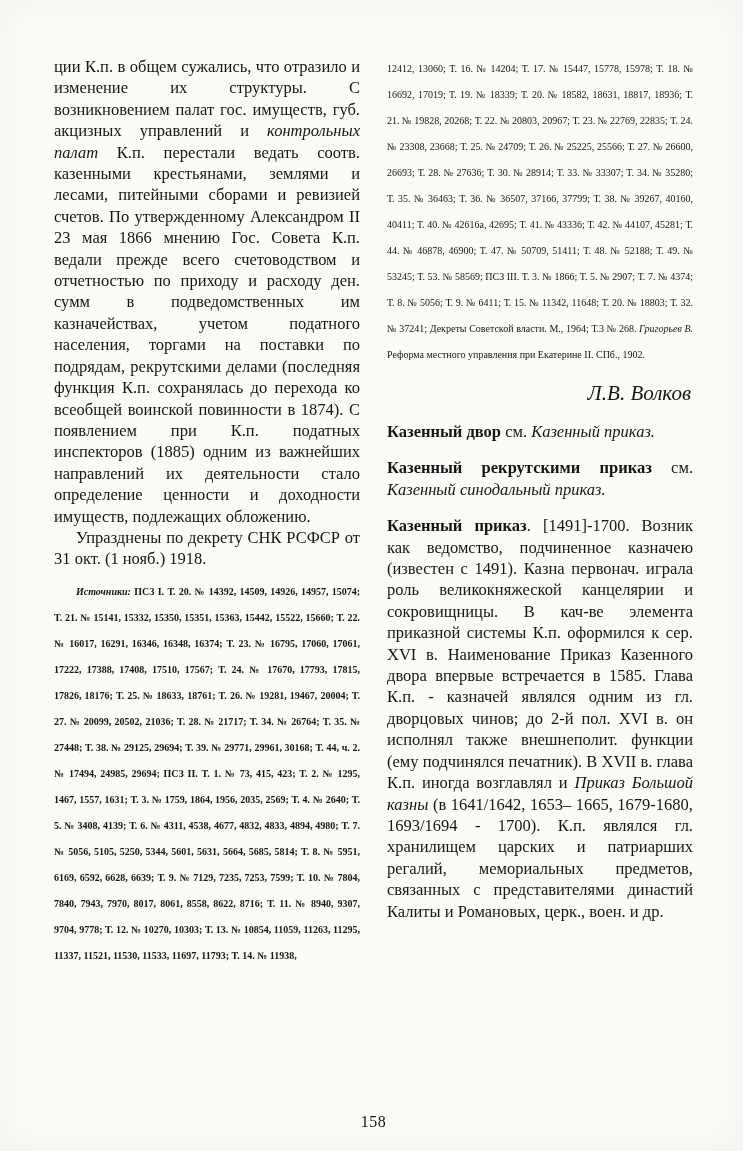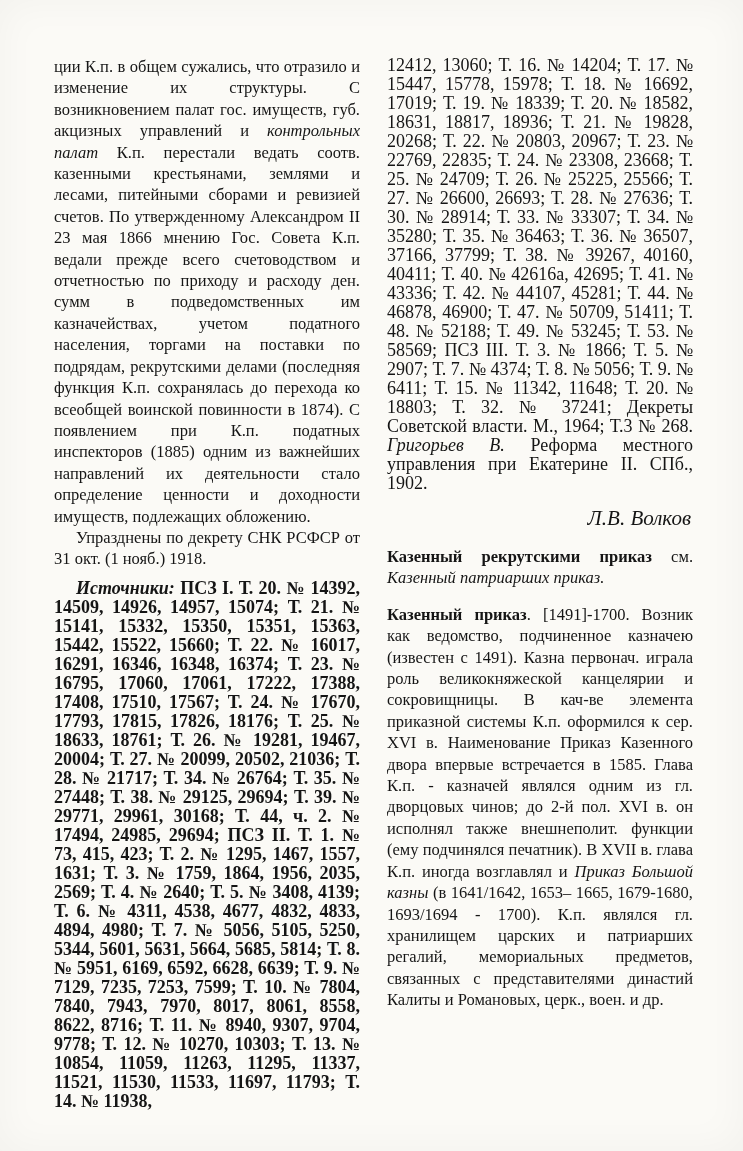--- a/index.html
+++ b/index.html
@@ -23,22 +23,22 @@
     overflow: hidden;
   }
   .col { width: 306px; flex: 0 0 306px; }
   p { margin: 0; }
   .body-text {
     font-size: 16.5px;
     line-height: 21.4px;
     text-align: justify;
   }
   .small-text {
-    font-size: 18px;
-    line-height: 19px;
+    font-size: 10px;
+    line-height: 26px;
     text-align: justify;
   }
   .indent { text-indent: 22px; }
   .sources-block { margin-top: 9px; font-weight: bold; }
   .author {
     text-align: right;
     font-style: italic;
     font-size: 21px;
     margin: 13px 2px 4px 0;
   }
@@ -62,21 +62,23 @@
       <p class="body-text"><span>ции К.п. в общем сужались, что отразило и изменение их структуры. С возникновением палат гос. имуществ, губ. акцизных управлений и </span><i>контрольных палат</i><span> К.п. перестали ведать соотв. казенными крестьянами, землями и лесами, питейными сборами и ревизией счетов. По утвержденному Александром II 23 мая 1866 мнению Гос. Совета К.п. ведали прежде всего счетоводством и отчетностью по приходу и расходу ден. сумм в подведомственных им казначействах, учетом податного населения, торгами на поставки по подрядам, рекрутскими делами (последняя функция К.п. сохранялась до перехода ко всеобщей воинской повинности в 1874). С появлением при К.п. податных инспекторов (1885) одним из важнейших направлений их деятельности стало определение ценности и доходности имуществ, подлежащих обложению.</span></p>
       <p class="body-text indent">Упразднены по декрету СНК РСФСР от 31 окт. (1 нояб.) 1918.</p>
       <p class="small-text indent sources-block"><i>Источники:</i><span> ПСЗ I. Т. 20. № 14392, 14509, 14926, 14957, 15074; Т. 21. № 15141, 15332, 15350, 15351, 15363, 15442, 15522, 15660; Т. 22. № 16017, 16291, 16346, 16348, 16374; Т. 23. № 16795, 17060, 17061, 17222, 17388, 17408, 17510, 17567; Т. 24. № 17670, 17793, 17815, 17826, 18176; Т. 25. № 18633, 18761; Т. 26. № 19281, 19467, 20004; Т. 27. № 20099, 20502, 21036; Т. 28. № 21717; Т. 34. № 26764; Т. 35. № 27448; Т. 38. № 29125, 29694; Т. 39. № 29771, 29961, 30168; Т. 44, ч. 2. № 17494, 24985, 29694; ПСЗ II. Т. 1. № 73, 415, 423; Т. 2. № 1295, 1467, 1557, 1631; Т. 3. № 1759, 1864, 1956, 2035, 2569; Т. 4. № 2640; Т. 5. № 3408, 4139; Т. 6. № 4311, 4538, 4677, 4832, 4833, 4894, 4980; Т. 7. № 5056, 5105, 5250, 5344, 5601, 5631, 5664, 5685, 5814; Т. 8. № 5951, 6169, 6592, 6628, 6639; Т. 9. № 7129, 7235, 7253, 7599; Т. 10. № 7804, 7840, 7943, 7970, 8017, 8061, 8558, 8622, 8716; Т. 11. № 8940, 9307, 9704, 9778; Т. 12. № 10270, 10303; Т. 13. № 10854, 11059, 11263, 11295, 11337, 11521, 11530, 11533, 11697, 11793; Т. 14. № 11938,</span></p>
     </div>
 
     <div class="col">
       <p class="small-text"><span>12412, 13060; Т. 16. № 14204; Т. 17. № 15447, 15778, 15978; Т. 18. № 16692, 17019; Т. 19. № 18339; Т. 20. № 18582, 18631, 18817, 18936; Т. 21. № 19828, 20268; Т. 22. № 20803, 20967; Т. 23. № 22769, 22835; Т. 24. № 23308, 23668; Т. 25. № 24709; Т. 26. № 25225, 25566; Т. 27. № 26600, 26693; Т. 28. № 27636; Т. 30. № 28914; Т. 33. № 33307; Т. 34. № 35280; Т. 35. № 36463; Т. 36. № 36507, 37166, 37799; Т. 38. № 39267, 40160, 40411; Т. 40. № 42616а, 42695; Т. 41. № 43336; Т. 42. № 44107, 45281; Т. 44. № 46878, 46900; Т. 47. № 50709, 51411; Т. 48. № 52188; Т. 49. № 53245; Т. 53. № 58569; ПСЗ III. Т. 3. № 1866; Т. 5. № 2907; Т. 7. № 4374; Т. 8. № 5056; Т. 9. № 6411; Т. 15. № 11342, 11648; Т. 20. № 18803; Т. 32. № 37241; Декреты Советской власти. М., 1964; Т.3 № 268. </span><i>Григорьев В.</i><span> Реформа местного управления при Екатерине II. СПб., 1902.</span></p>
 
       <p class="author">Л.В. Волков</p>
 
+      <p class="body-text entry"><b>Казенный двор</b><span> см. </span><i>Казенный приказ.</i></p>
 
-      <p class="body-text entry"><b>Казенный рекрутскими приказ</b><span> см. </span><i>Казенный патриарших приказ.</i></p>
+      <p class="body-text entry"><b>Казенный рекрутскими приказ</b><span> см. </span><i>Казенный синодальный приказ.</i></p>
 
       <p class="body-text entry"><b>Казенный приказ</b><span>. [1491]-1700. Возник как ведомство, подчиненное казначею (известен с 1491). Казна первонач. играла роль великокняжеской канцелярии и сокровищницы. В кач-ве элемента приказной системы К.п. оформился к сер. XVI в. Наименование Приказ Казенного двора впервые встречается в 1585. Глава К.п. - казначей являлся одним из гл. дворцовых чинов; до 2-й пол. XVI в. он исполнял также внешнеполит. функции (ему подчинялся печатник). В XVII в. глава К.п. иногда возглавлял и </span><i>Приказ Большой казны</i><span> (в 1641/1642, 1653– 1665, 1679-1680, 1693/1694 - 1700). К.п. являлся гл. хранилищем царских и патриарших регалий, мемориальных предметов, связанных с представителями династий Калиты и Романовых, церк., воен. и др.</span></p>
     </div>
 
   </div>
 
+  <div class="page-number">158</div>
 </div>
 
 </body></html>

